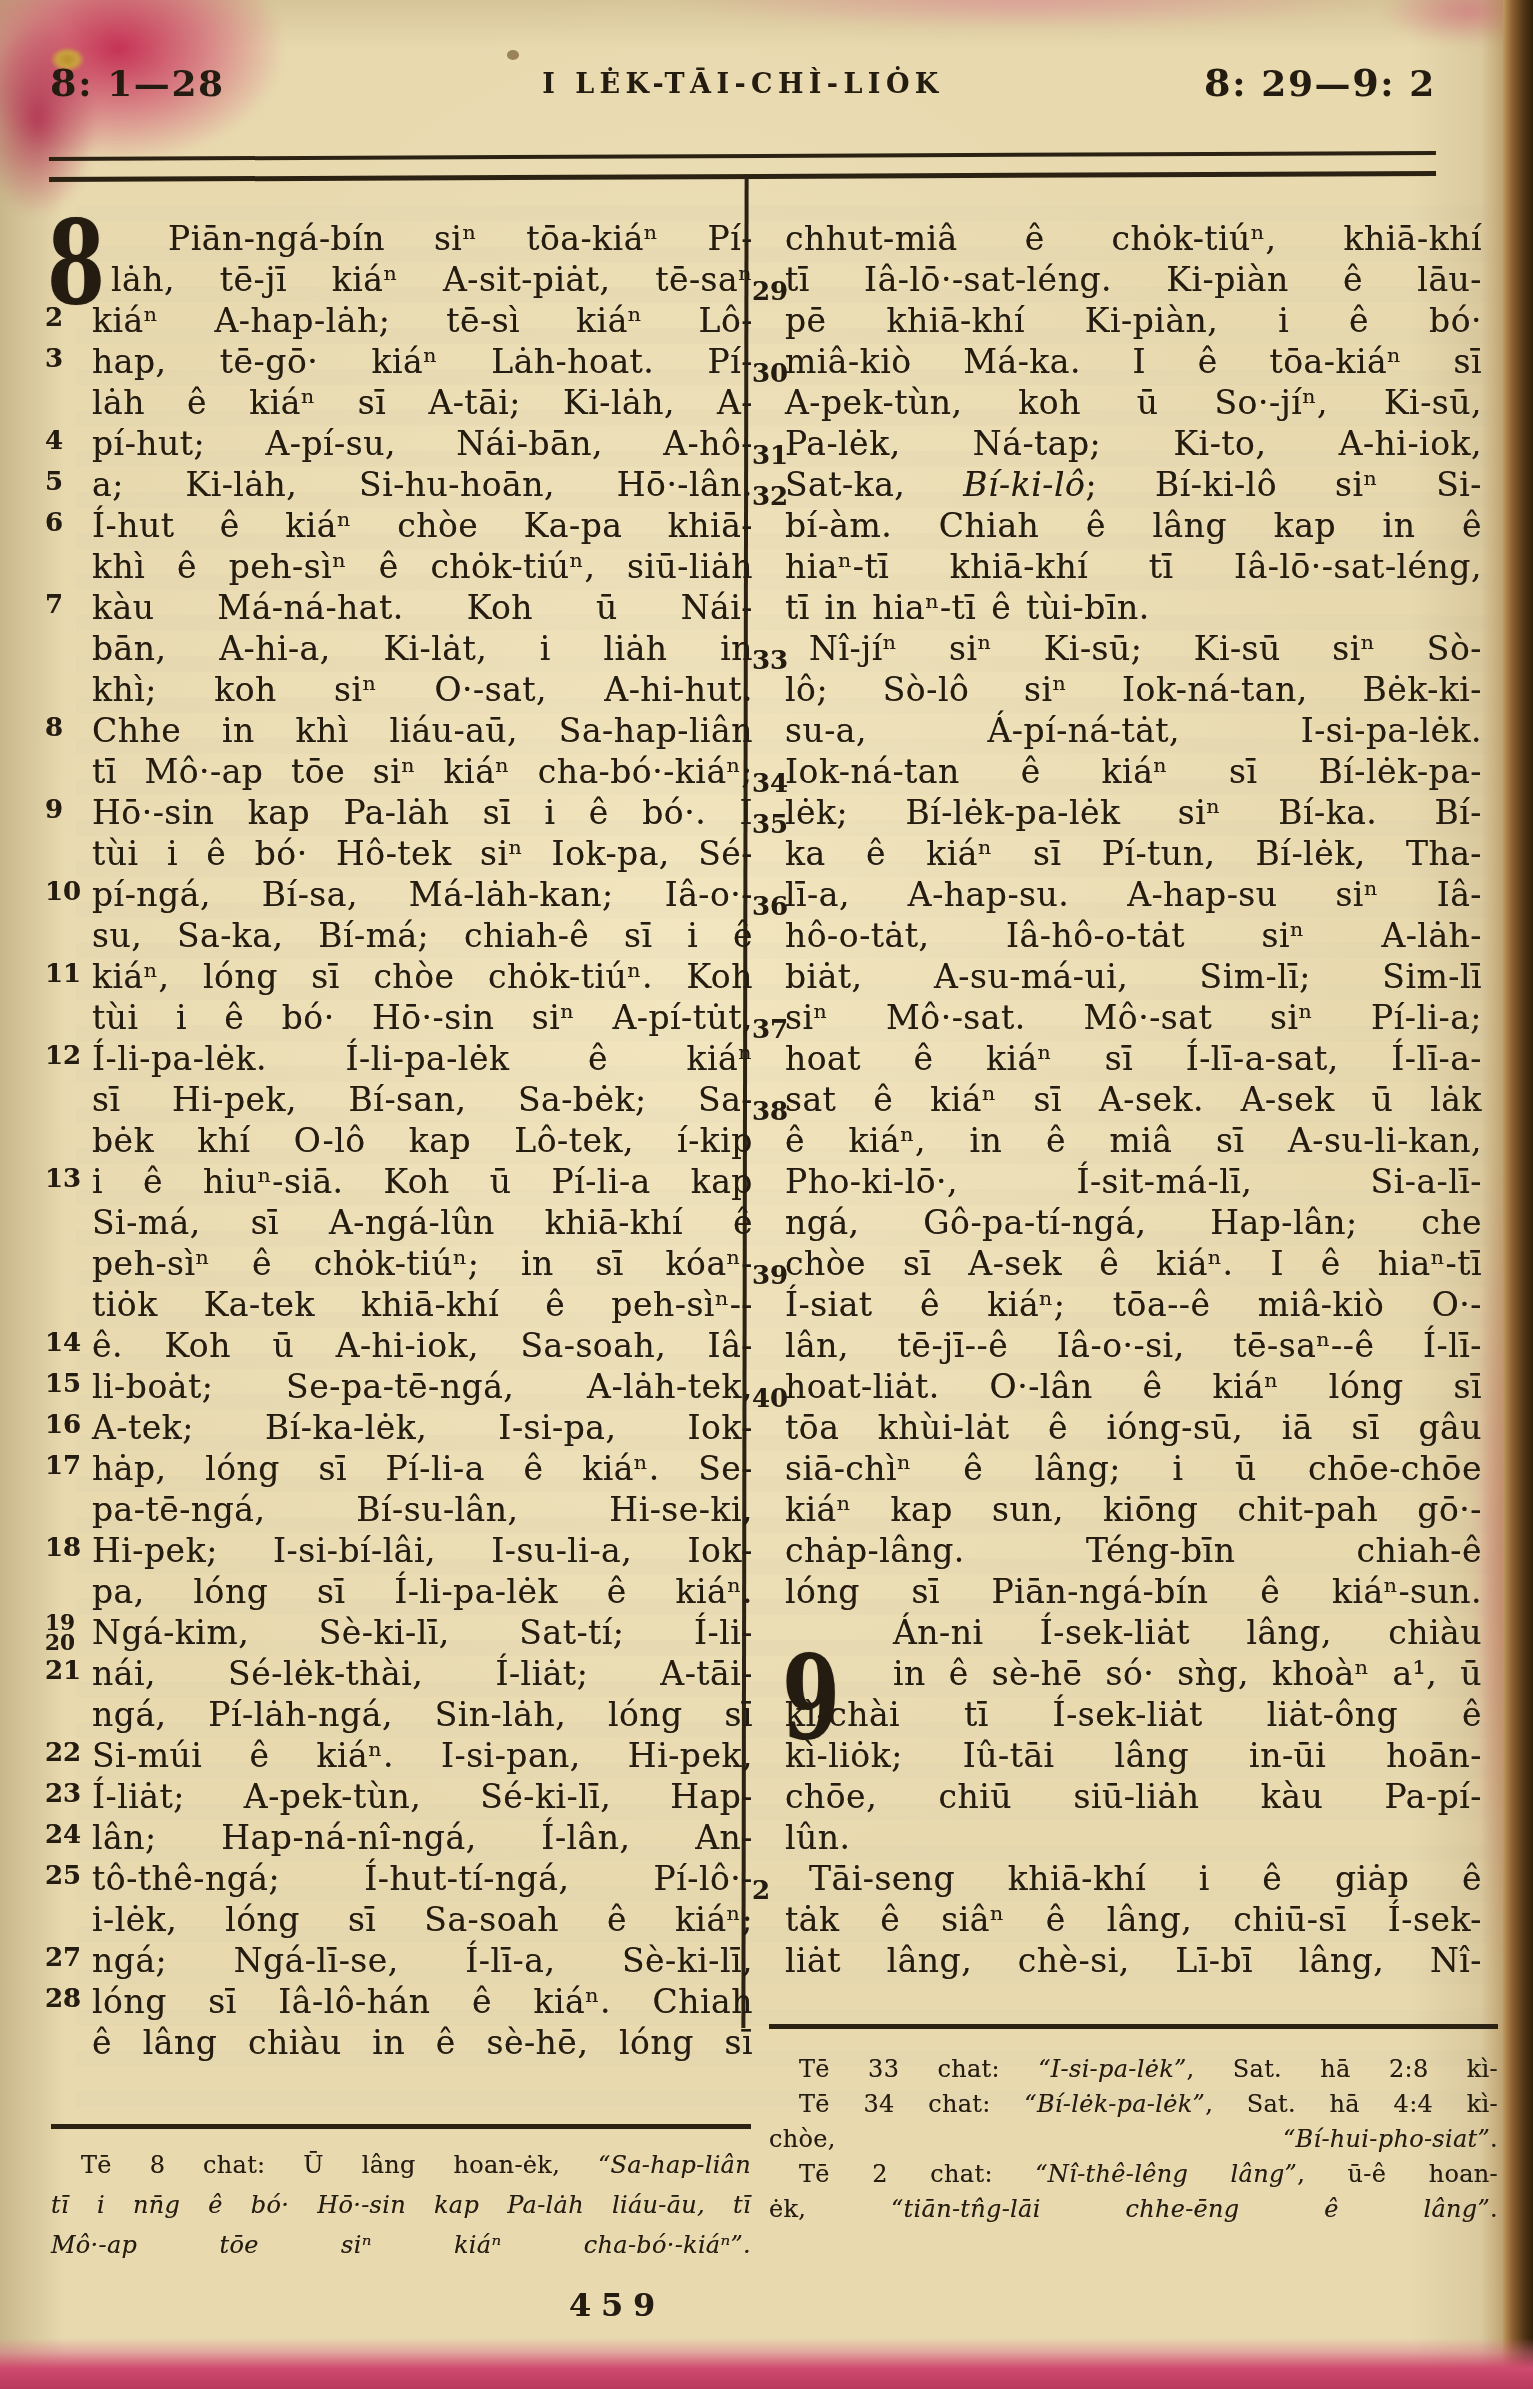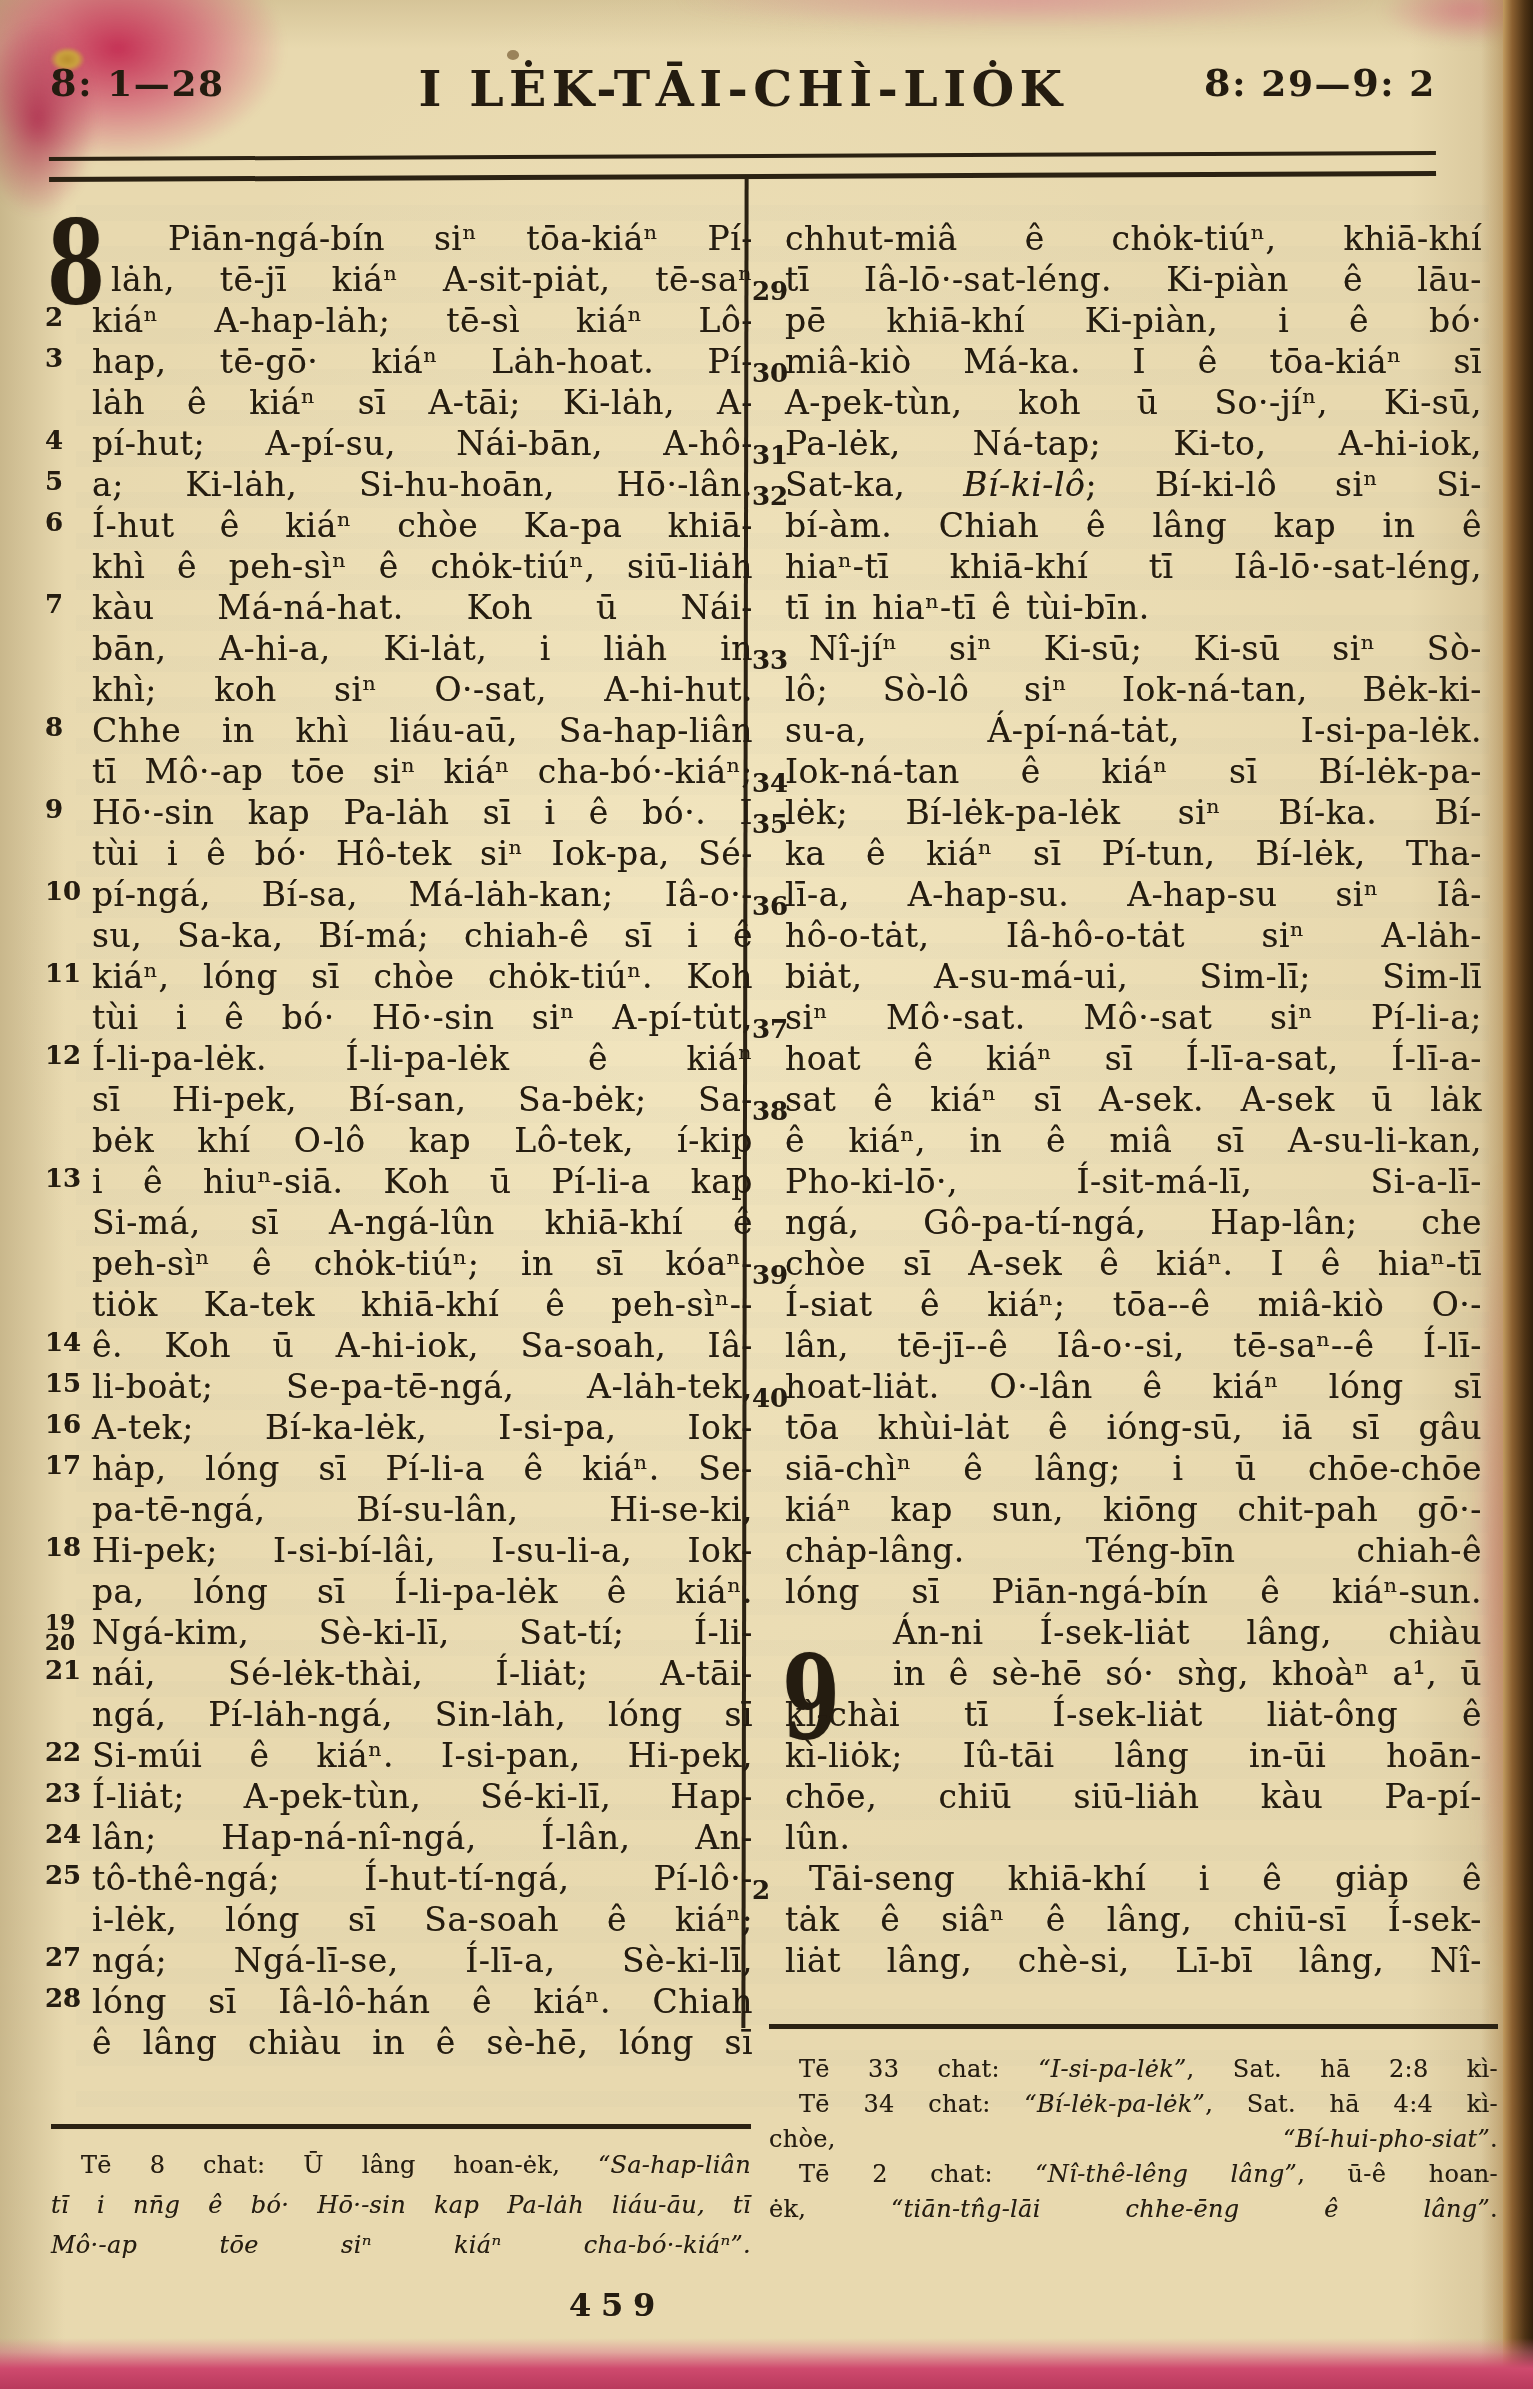--- a/index.html
+++ b/index.html
@@ -36,21 +36,21 @@
     background:radial-gradient(closest-side,#b98f2e,#caa23f 60%, rgba(202,162,63,0));}
   .fleck2{left:507px;top:50px;width:12px;height:9.7px;border-radius:50%;background:rgba(90,60,20,.55);filter:blur(0.5px);}
   .bleed{position:absolute;left:76px;top:205px;width:1413px;height:1920px;opacity:.5;pointer-events:none;
     background:repeating-linear-gradient(180deg, rgba(116,132,138,.06) 0 16px, rgba(116,132,138,0) 16px 41px);}
   
   .header{position:absolute;left:50px;top:60px;width:1386px;height:49px;text-decoration:underline;}
   .ref{position:absolute;top:0;font-size:36px;font-weight:700;letter-spacing:1.6px;white-space:nowrap;}
   .ref.left{left:0;}
   .ref.right{right:0;}
   .ref em{font-style:normal;font-weight:800;font-size:1.06em;}
-  .title{position:absolute;left:50%;transform:translateX(-50%);top:0;font-size:49px;font-weight:700;
+  .title{position:absolute;left:50%;transform:translateX(-50%);top:8px;font-size:27px;font-weight:700;
     letter-spacing:5.4px;white-space:nowrap;}
   .double-rule{position:absolute;left:49px;top:154px;width:1387px;height:16px;
     border-top:4.9px solid #2b2213;border-bottom:5.4px solid #2b2213;transform:rotate(-0.25deg);}
   .divider{position:absolute;left:743px;top:179px;width:3.8px;height:1849px;background:#2b2213;transform:rotate(0.1deg);}
   
   .col{position:absolute;top:218px;}
   #col-left{left:92px;width:661px;}
   #col-right{left:785px;width:697px;}
   .line{position:relative;height:41px;}
   .ltext{display:block;font-size:33px;line-height:41px;letter-spacing:0.5px;word-spacing:3.8px;

